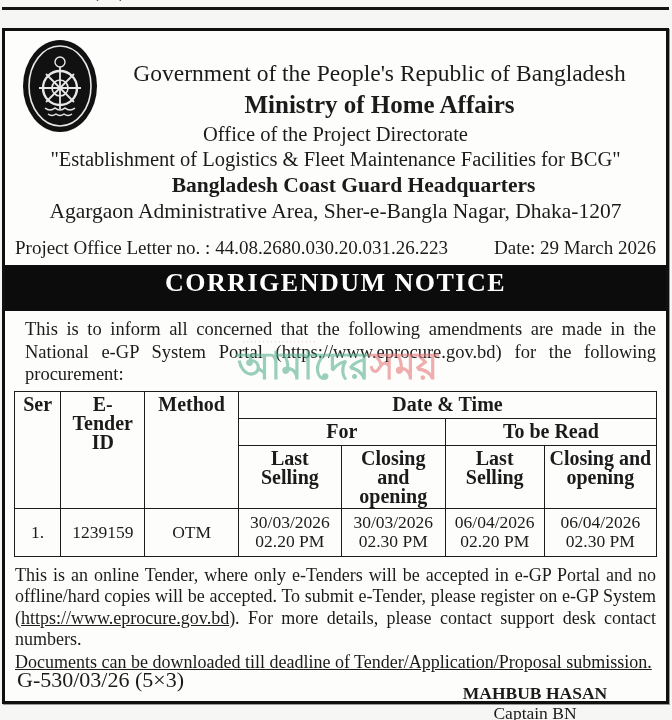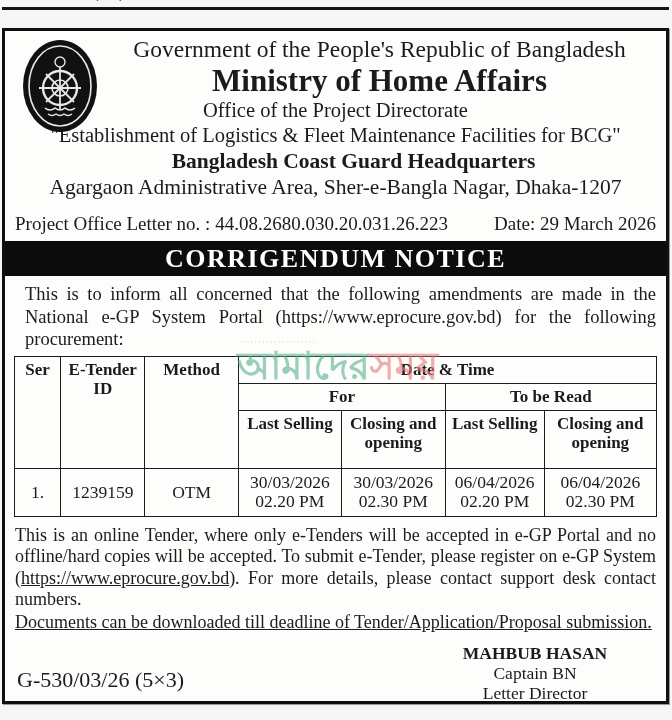--- a/index.html
+++ b/index.html
@@ -24,34 +24,34 @@
   .notice-box{
     position:absolute; top:28px; left:2px; right:3px; height:676px;
     background:#fdfdfc;
     border:3px solid #101010;
     box-shadow:1px 1px 0 #9a9a9a;
   }
   
   .emblem{ position:absolute; left:16px; top:7px; width:78px; height:96px; }
   
   .hdr{ text-align:center; padding-top:5px; }
-  .hdr .l1{ font-size:23.5px; line-height:27px; padding-left:88px; white-space:nowrap; }
-  .hdr .l2{ font-size:31px; line-height:35px; font-weight:bold; padding-left:88px; white-space:nowrap; }
+  .hdr .l1{ font-size:23.5px; line-height:27px; padding-left:88px; white-space:nowrap;margin-top:24px; }
+  .hdr .l2{ font-size:25px; line-height:35px; font-weight:bold; padding-left:88px; white-space:nowrap; }
   .hdr .l3{ font-size:20.5px; line-height:25px; }
   .hdr .l4{ font-size:20.5px; line-height:25px; }
   .hdr .l5{ font-size:21.5px; line-height:26px; font-weight:bold;padding-left:36px; }
   .hdr .l6{ font-size:21.5px; line-height:26px; }
   
   .letter-line{
     display:flex; justify-content:space-between;
     margin:12px 10px 0 10px; font-size:19px; line-height:24px; white-space:nowrap;
   }
   
   .banner{
-    margin-top:5px; height:35px; background:#0c0c0c; color:#ffffff;
+    margin-top:5px; height:46px; background:#0c0c0c; color:#ffffff;
     text-align:center; font-weight:bold; font-size:26px; line-height:35px;
     letter-spacing:1.5px;
   }
   
   .intro{
     margin:7px 10px 0 20px; font-size:18.5px; line-height:22.5px;
     text-align:justify;
   }
   
   .watermark{
@@ -59,21 +59,21 @@
     pointer-events:none; z-index:6; text-align:left;
     font-family:"DejaVu Sans",sans-serif;
   }
   .watermark .micro{ font-size:6px; line-height:6px; color:#b9766f; opacity:.8; letter-spacing:2px; margin-left:6px; }
   .watermark .mark{ font-size:38px; line-height:42px; font-weight:bold; opacity:.62; white-space:nowrap; }
   
   .tbl-wrap{ margin:5px 9px 0 9px; position:relative; z-index:2; }
   table{ width:100%; border-collapse:collapse; table-layout:fixed; }
   th,td{
     border:1.6px solid #1c1c1c;
-    font-size:17px; line-height:19px; text-align:center; padding:2px 2px;
+    font-size:20px; line-height:19px; text-align:center; padding:2px 2px;
   }
   th{ font-weight:bold; vertical-align:top; padding-top:3px; }
   .rspan{ vertical-align:top; }
   .r1{ height:27px; } .r2{ height:27px; } .r3{ height:58px; }
   .data-row td{ height:48px; vertical-align:middle; font-size:17.5px; }
   
   .body-text{
     margin:8px 10px 0 10px; font-size:18px; line-height:21.5px; text-align:justify;
   }
   .body-text .link{ text-decoration:underline; }

